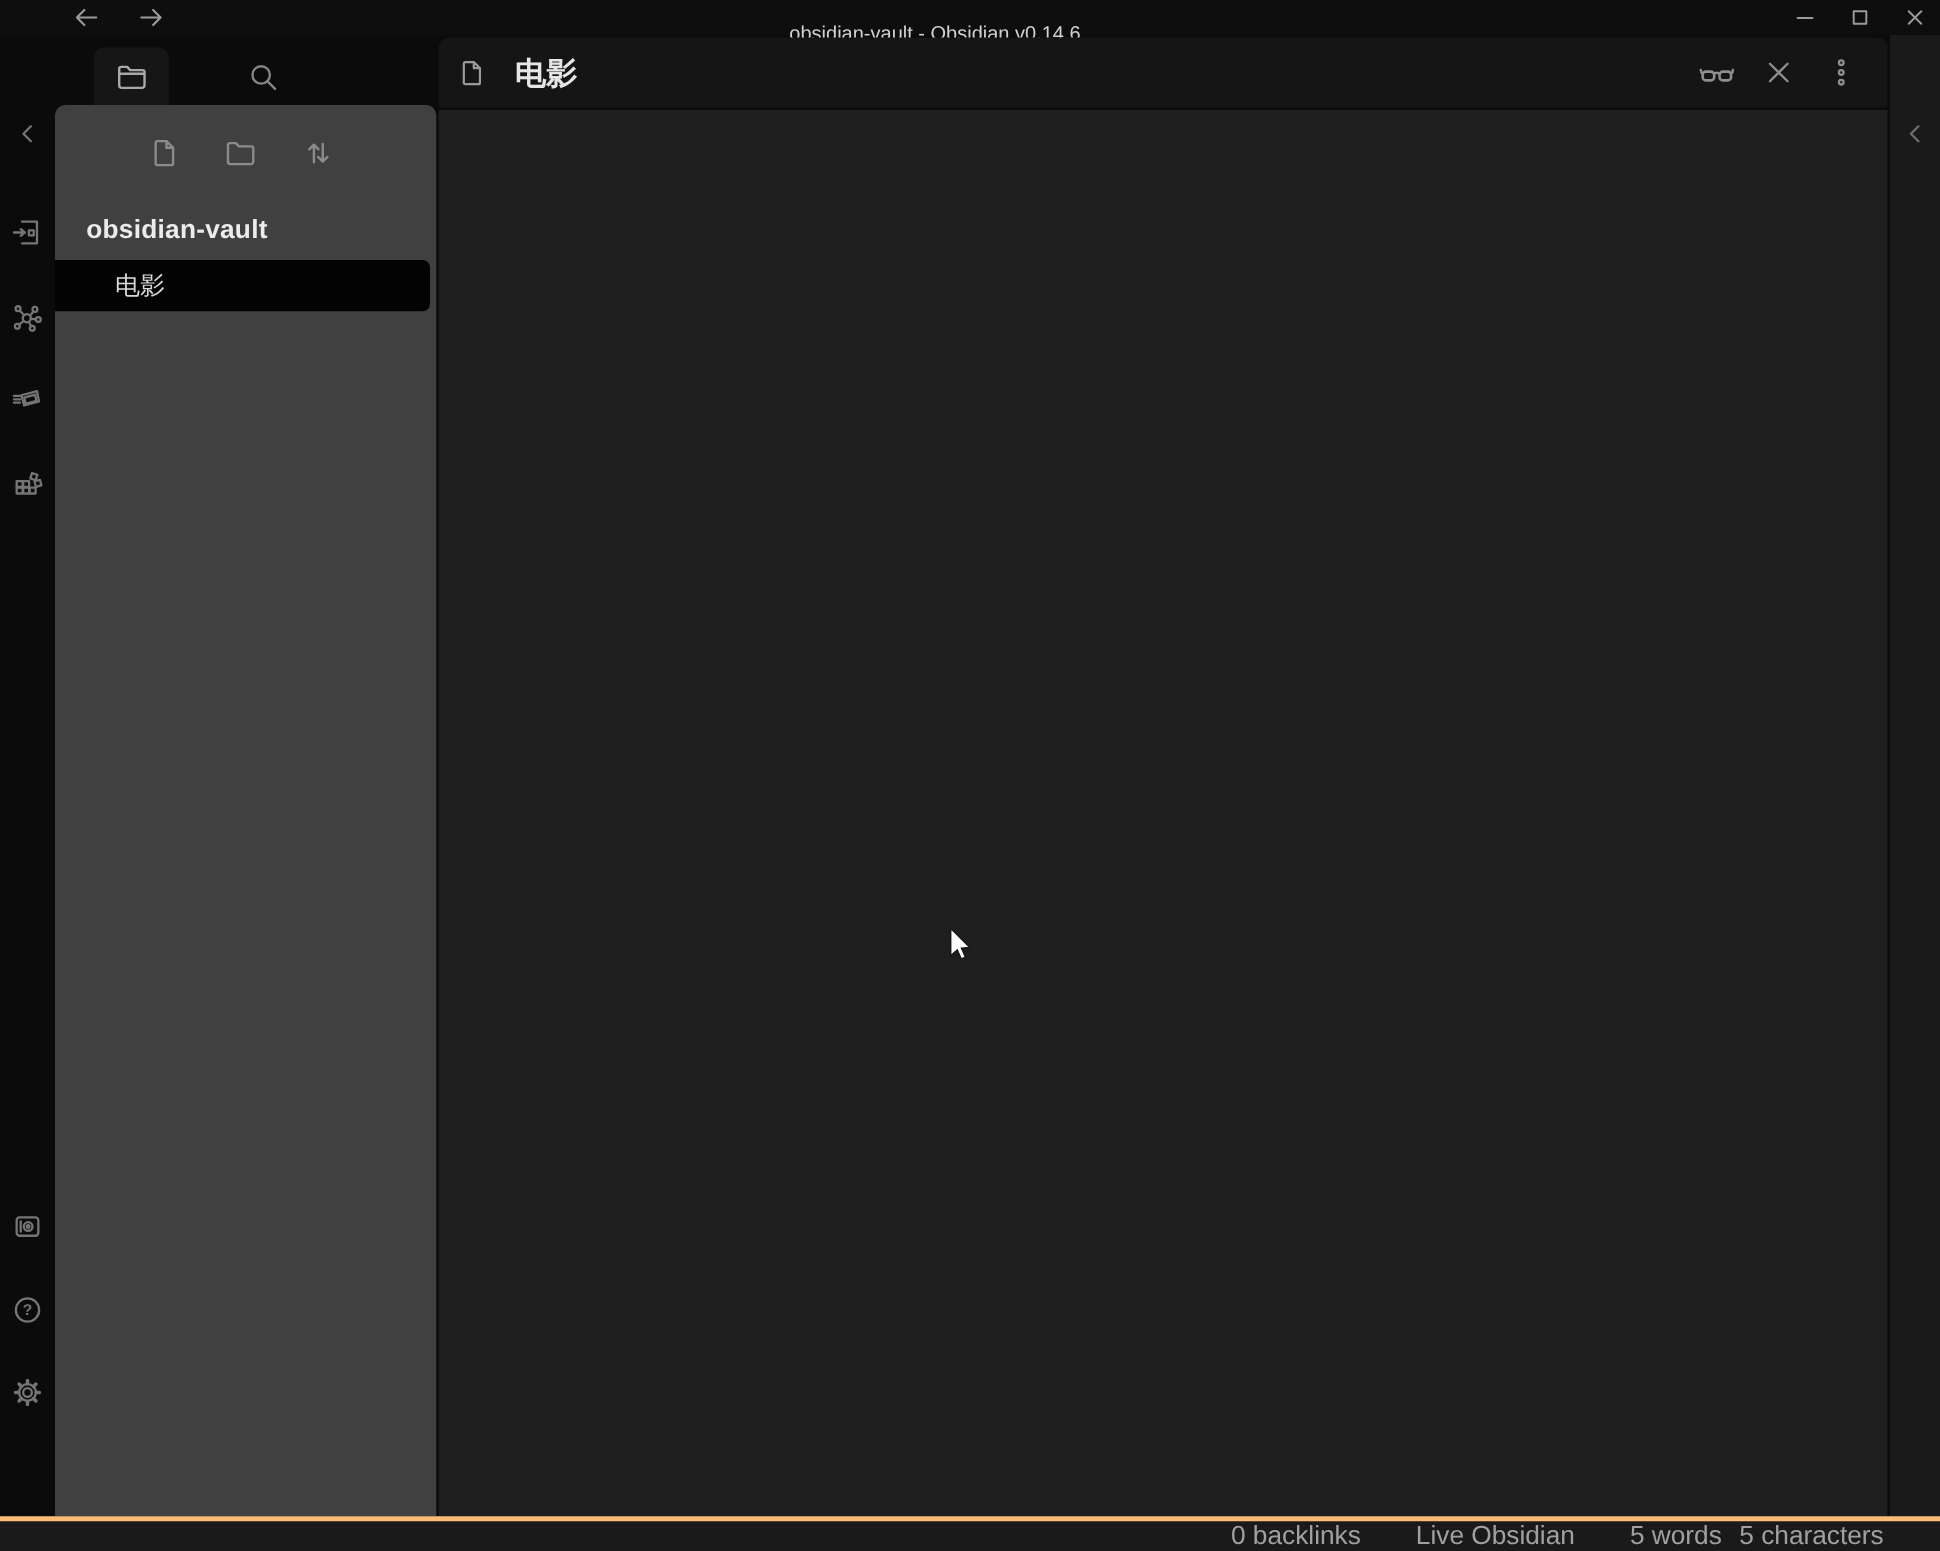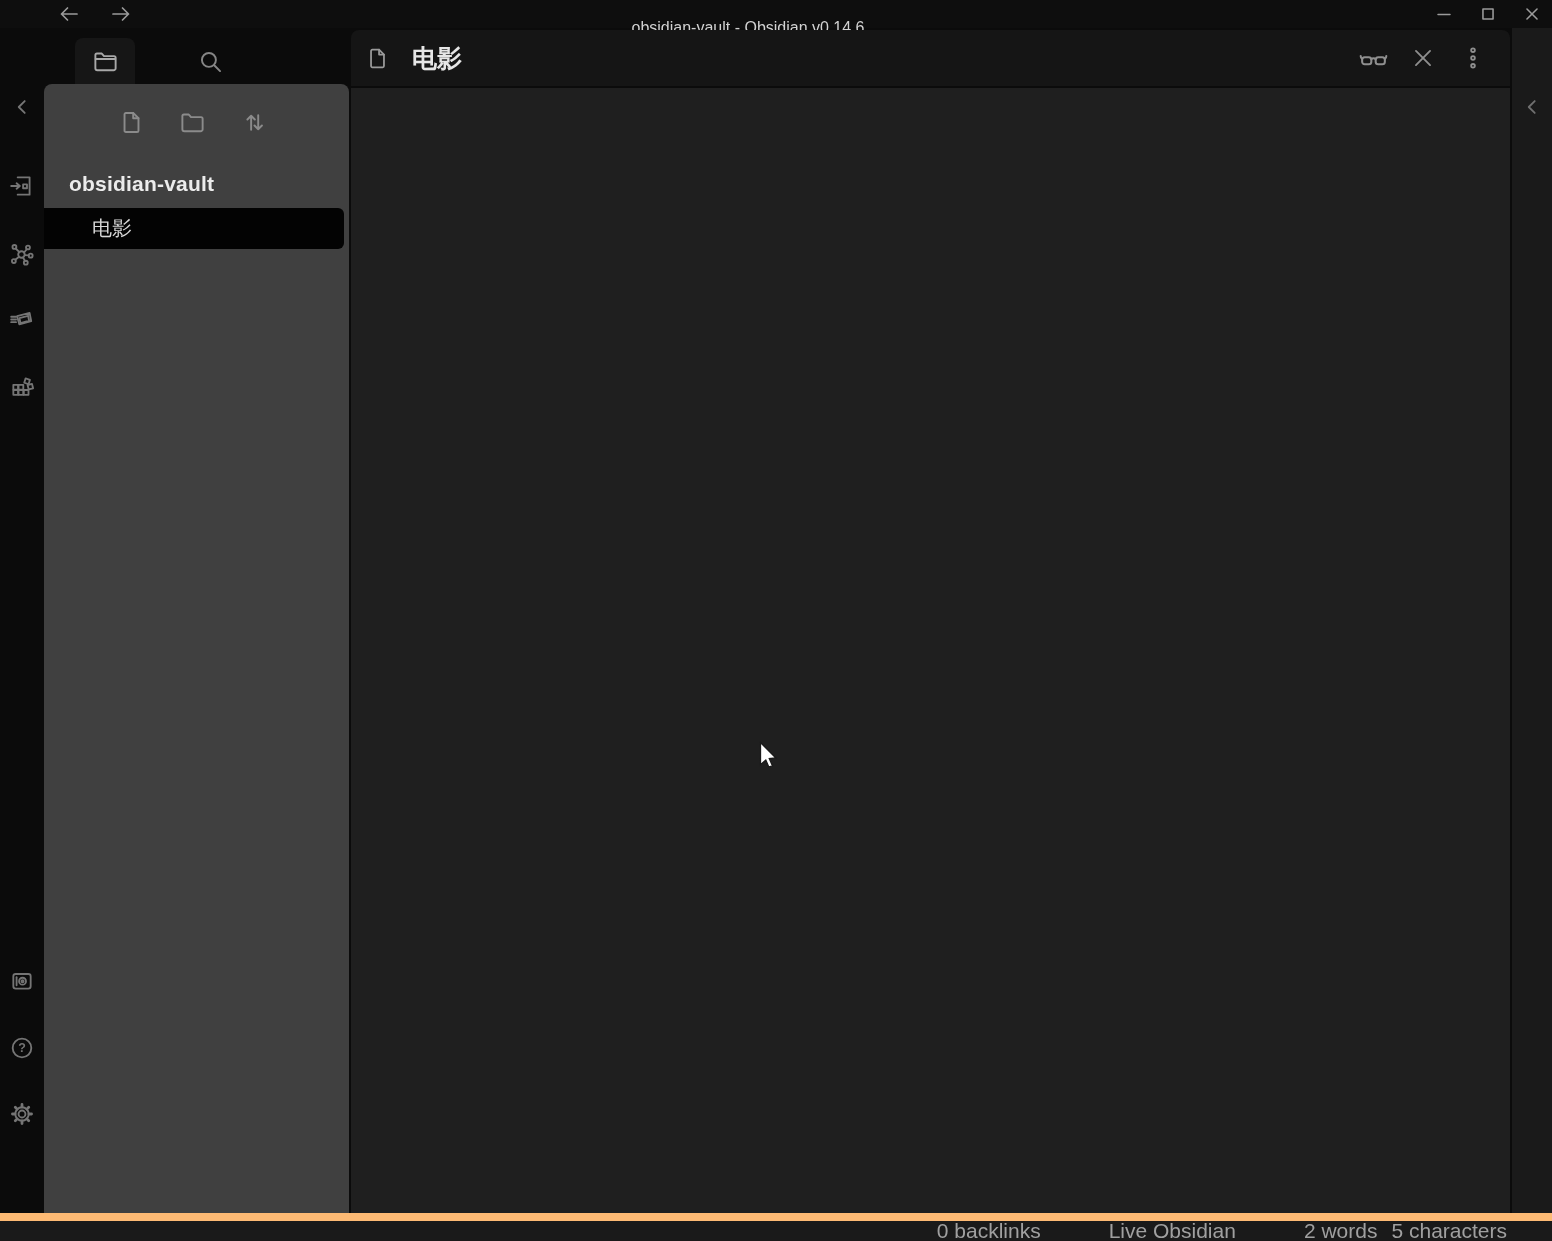--- a/index.html
+++ b/index.html
@@ -43,22 +43,22 @@
   .view-title { margin-left:22px; font-size:25px; font-weight:700; color:#e6e6e6; }
   .header-actions { margin-left:auto; display:flex; gap:20px; padding-right:22px; color:#8f8f8f; }
   .header-actions button { width:30px; height:32px; display:flex; align-items:center; justify-content:center; }
   .editor { position:absolute; top:60px; left:0; right:0; bottom:0; background:#1f1f1f; }
 
   
   .right-strip { position:absolute; left:1512px; right:0; top:28px; bottom:28px; background:#1a1a1a; color:#6f6f6f; }
   .right-strip button { position:absolute; left:4px; top:63px; width:32px; height:32px; display:flex; align-items:center; justify-content:center; }
 
   
-  .statusbar { position:absolute; left:0; right:0; bottom:0; height:28px; background:#1a1a1a; border-top:8px solid #fdba74;
-               display:flex; align-items:center; justify-content:flex-end; gap:68px; padding-right:45px;
+  .statusbar { position:absolute; left:0; right:0; bottom:0; height:28px; background:#1a1a1a; border-top:4px solid #fdba74;
+               display:flex; align-items:center; justify-content:flex-end; gap:44px; padding-right:45px;
                font-size:21px; color:#a0a0a0; }
   .status-group { display:flex; gap:14px; }
 
   
   .cursor { position:absolute; left:759px; top:741px; }
 </style>
 </head>
 <body>
 
 <div id="app">
@@ -285,21 +285,21 @@
             <path d="M14.5 6.5L9 12l5.5 5.5"></path>
           </svg>
       </span>
     </button>
   </div>
 
   <div class="statusbar">
     <span>0 backlinks</span>
     <span>Live Obsidian</span>
     <span class="status-group">
-      <span>2 words</span>
+      <span>5 words</span>
       <span>5 characters</span>
     </span>
   </div>
 
   <div class="cursor">
     <svg width="22" height="32" viewBox="0 0 22 32">
       <path d="M1.5 1.5v22.2l5.3-4.7 3.1 7.2 3.5-1.5-3.1-7.1 6.6-.6z" fill="#ffffff" stroke="#1a1a1a" stroke-width="1.3"></path>
     </svg>
   </div>
 

